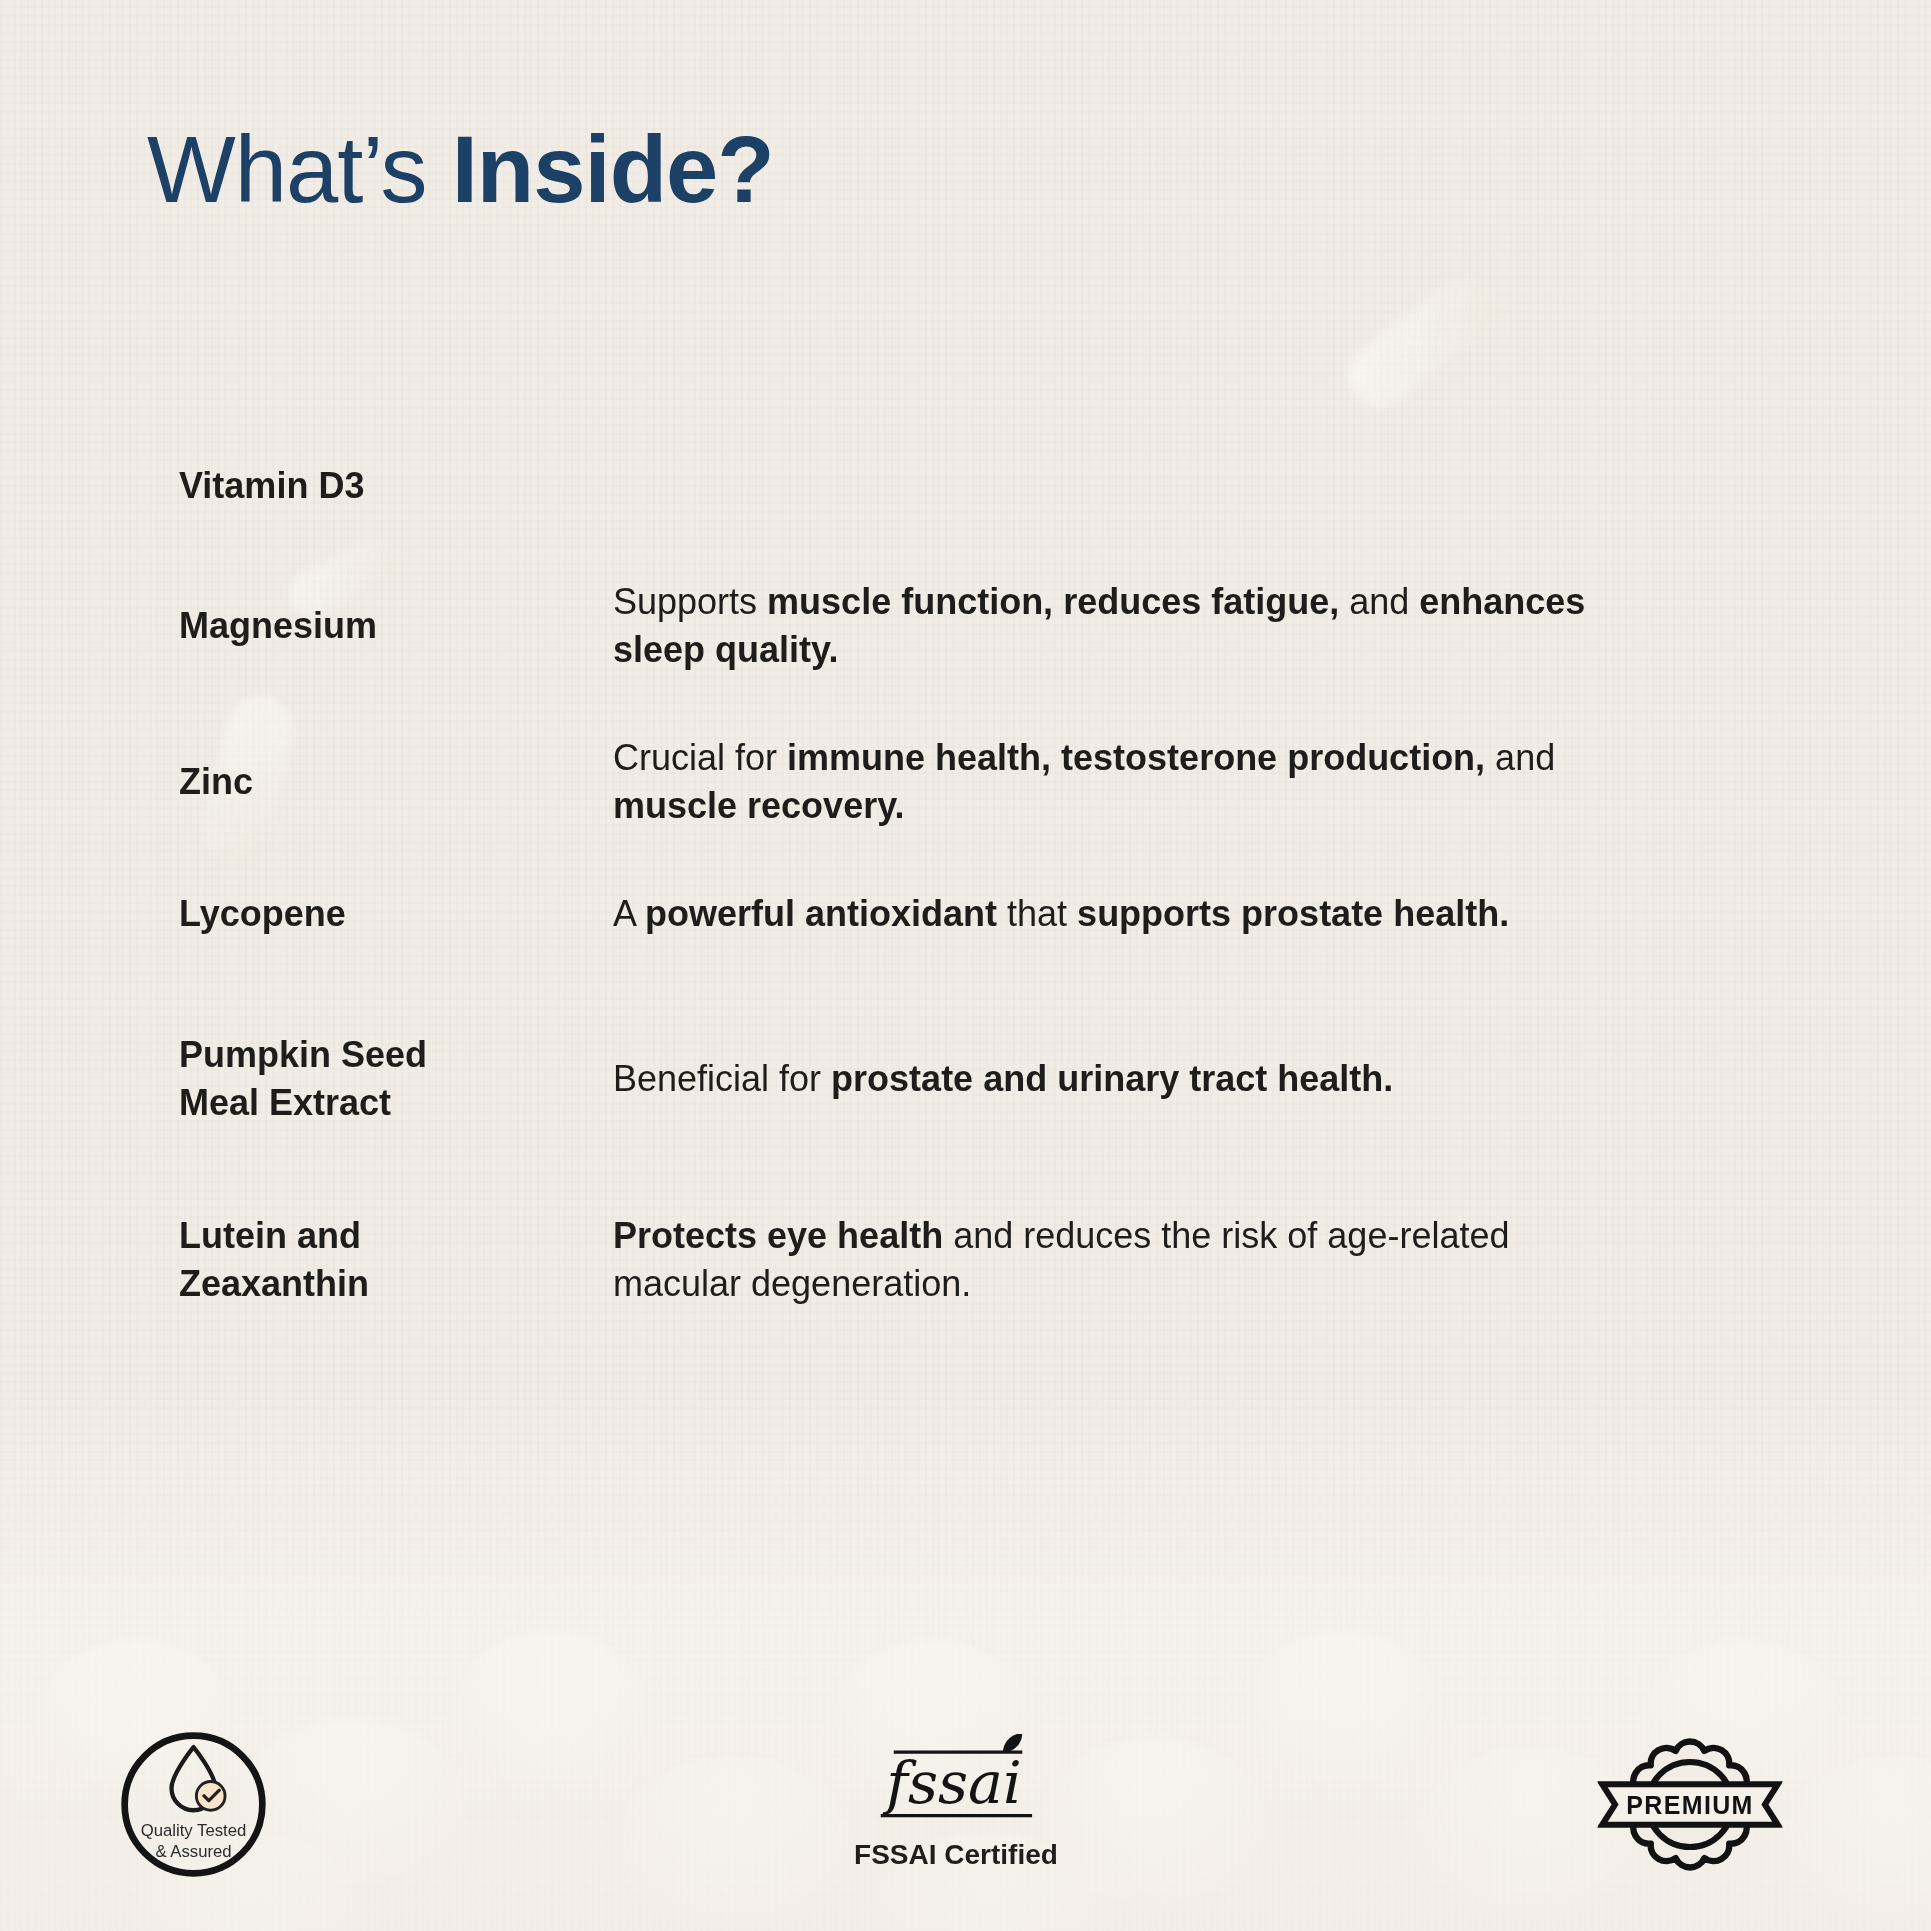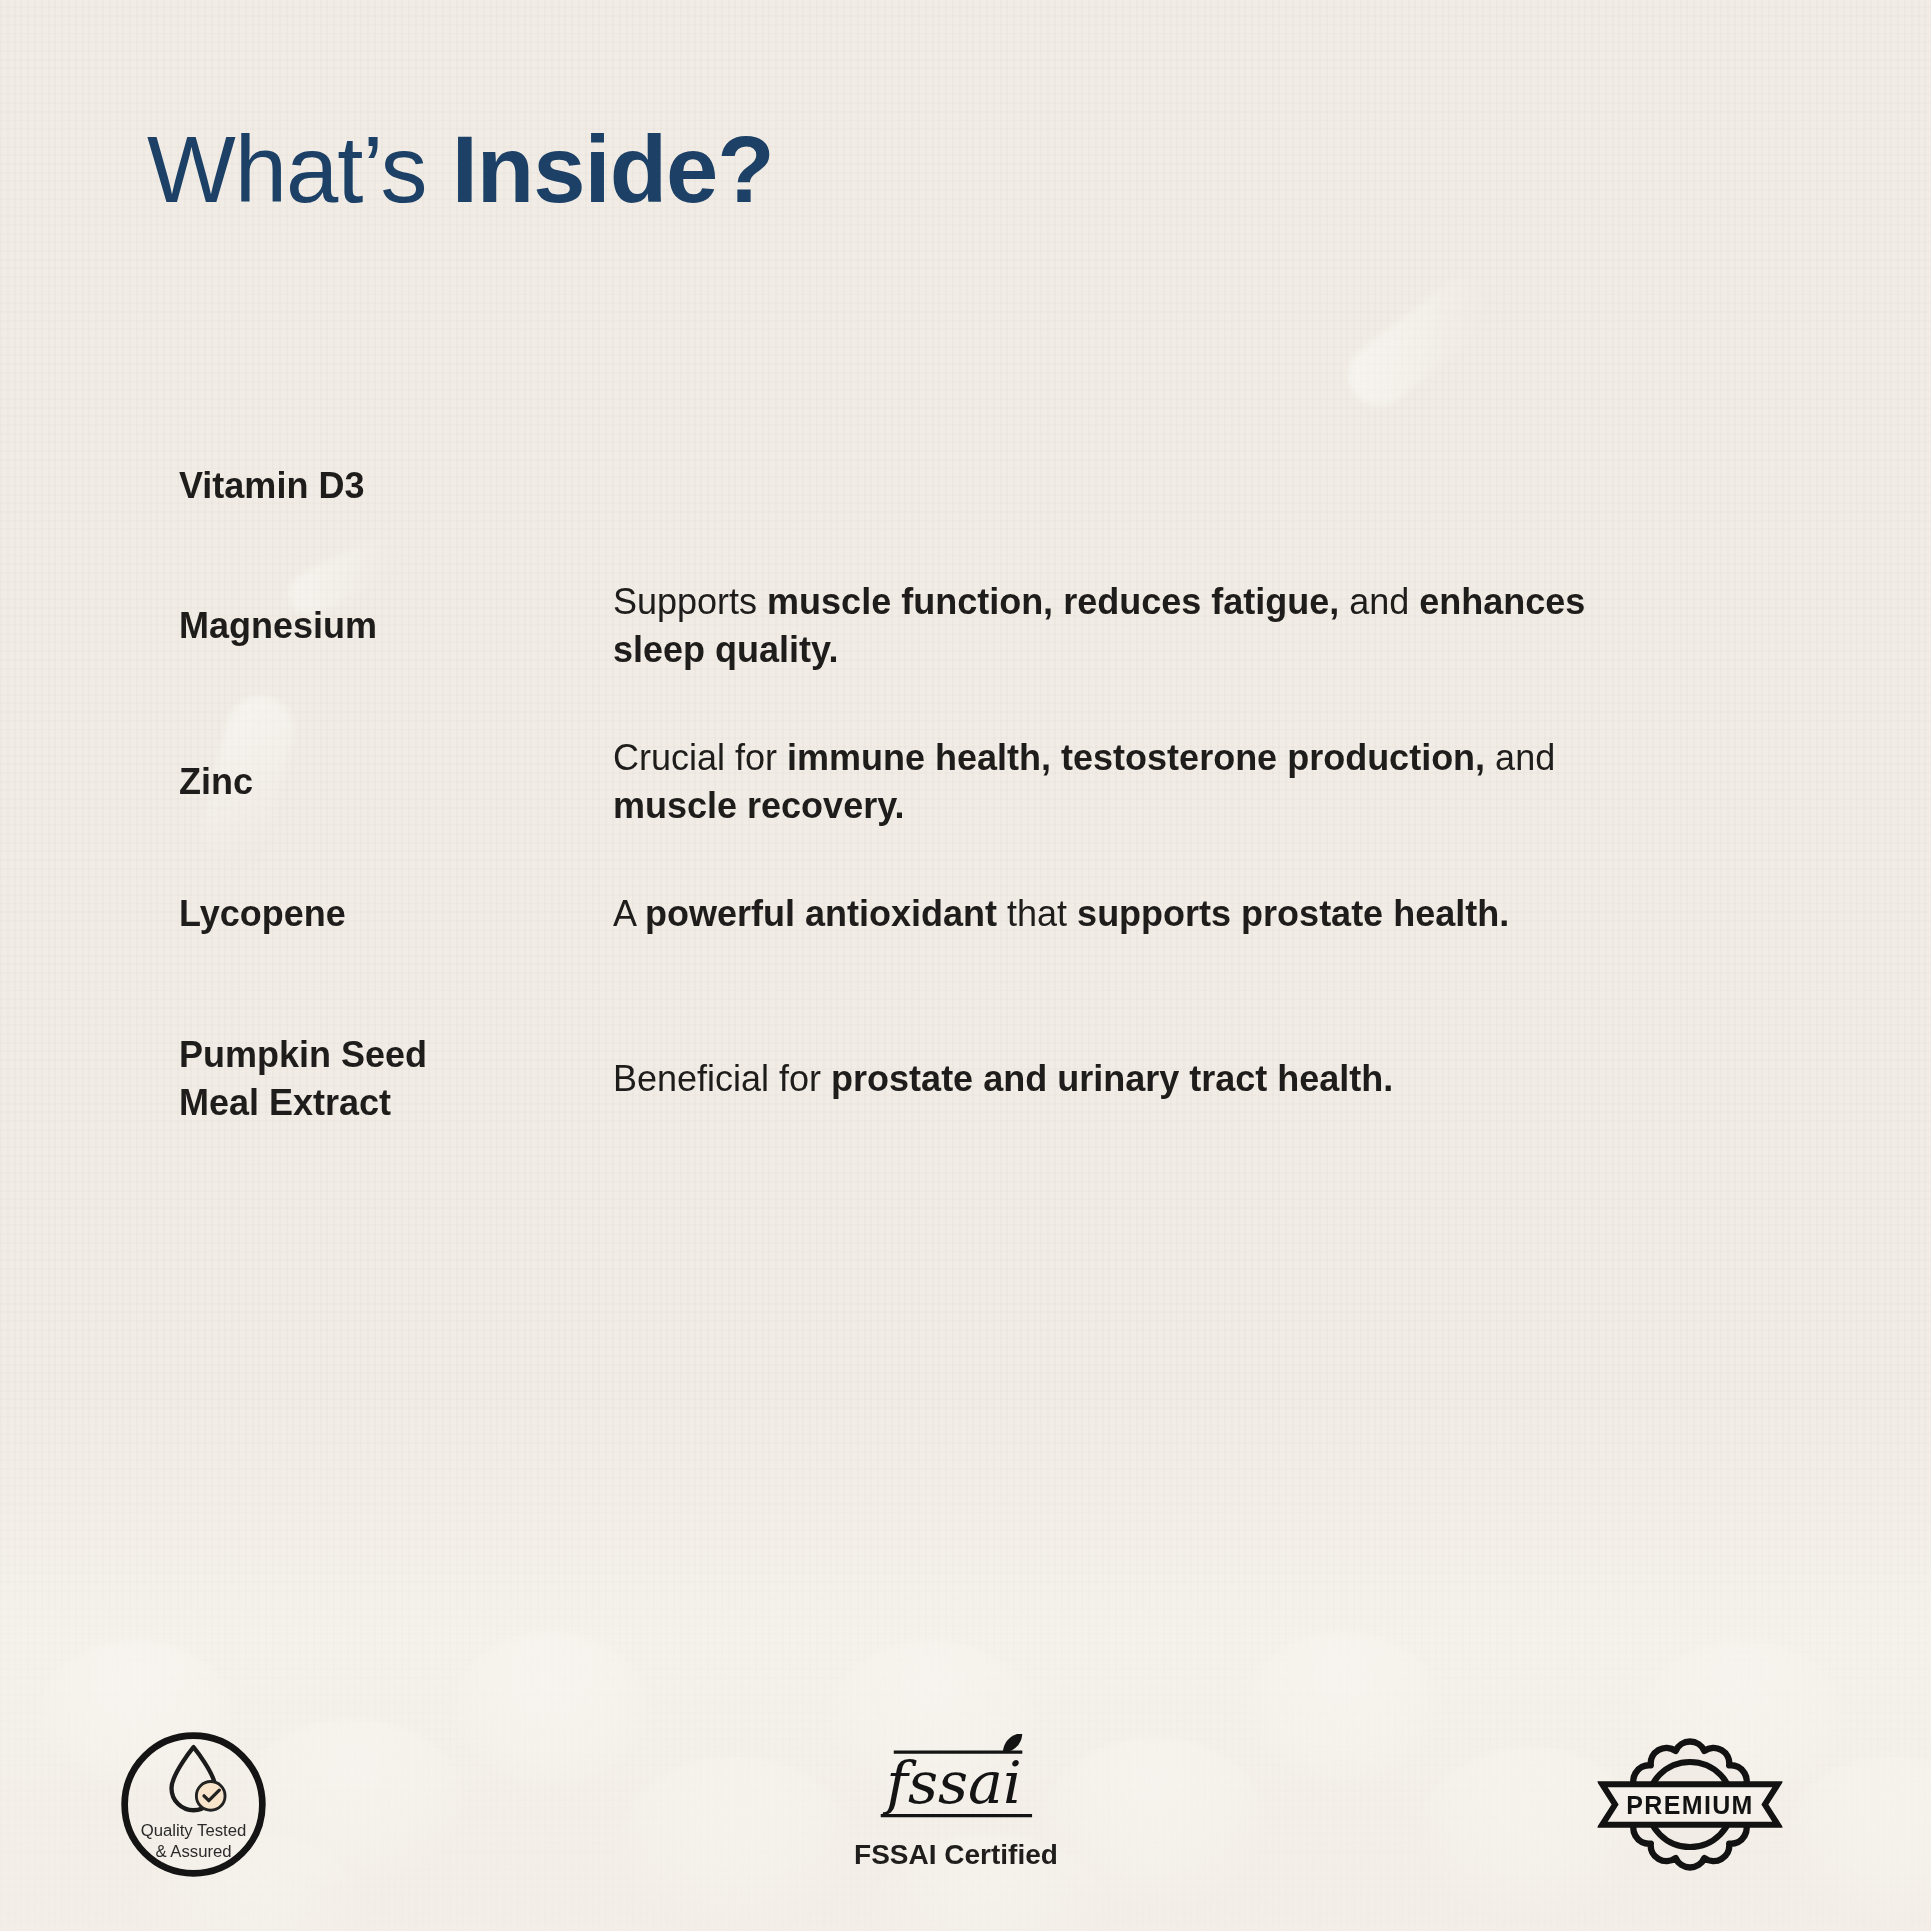--- a/index.html
+++ b/index.html
@@ -131,20 +131,26 @@
       </div>
       <div class="ing-row">
         <div class="ing-name">Lycopene</div>
         <div class="ing-desc"><span>A </span><span class="b">powerful antioxidant</span><span> that </span><span class="b">supports prostate health.</span></div>
       </div>
       <div class="ing-row">
         <div class="ing-name">Pumpkin Seed
 Meal Extract</div>
         <div class="ing-desc"><span>Beneficial for </span><span class="b">prostate and urinary tract health.</span></div>
       </div>
+      <div class="ing-row">
+        <div class="ing-name">Lutein and
+Zeaxanthin</div>
+        <div class="ing-desc"><span class="b">Protects eye health</span><span> and reduces the risk of age-related
+macular degeneration.</span></div>
+      </div>
     </div>
 
   <div class="footer-item quality-badge">
     <svg viewBox="0 0 160 160" width="153" height="153">
       <circle cx="80" cy="80" r="72" fill="none" stroke="#141414" stroke-width="7"></circle>
       <g>
         <path d="M 80 20 C 80 20 57 48 57 63 A 23 23 0 0 0 103 63 C 103 48 80 20 80 20 Z" fill="none" stroke="#1b1b1b" stroke-width="4.5" stroke-linejoin="round"></path>
         <circle cx="98" cy="71" r="15" fill="#f7e4cb" stroke="#222222" stroke-width="3"></circle>
         <path d="M 91 71 l 5 5 l 11 -11" fill="none" stroke="#222222" stroke-width="3.5" stroke-linecap="round" stroke-linejoin="round"></path>
       </g>

